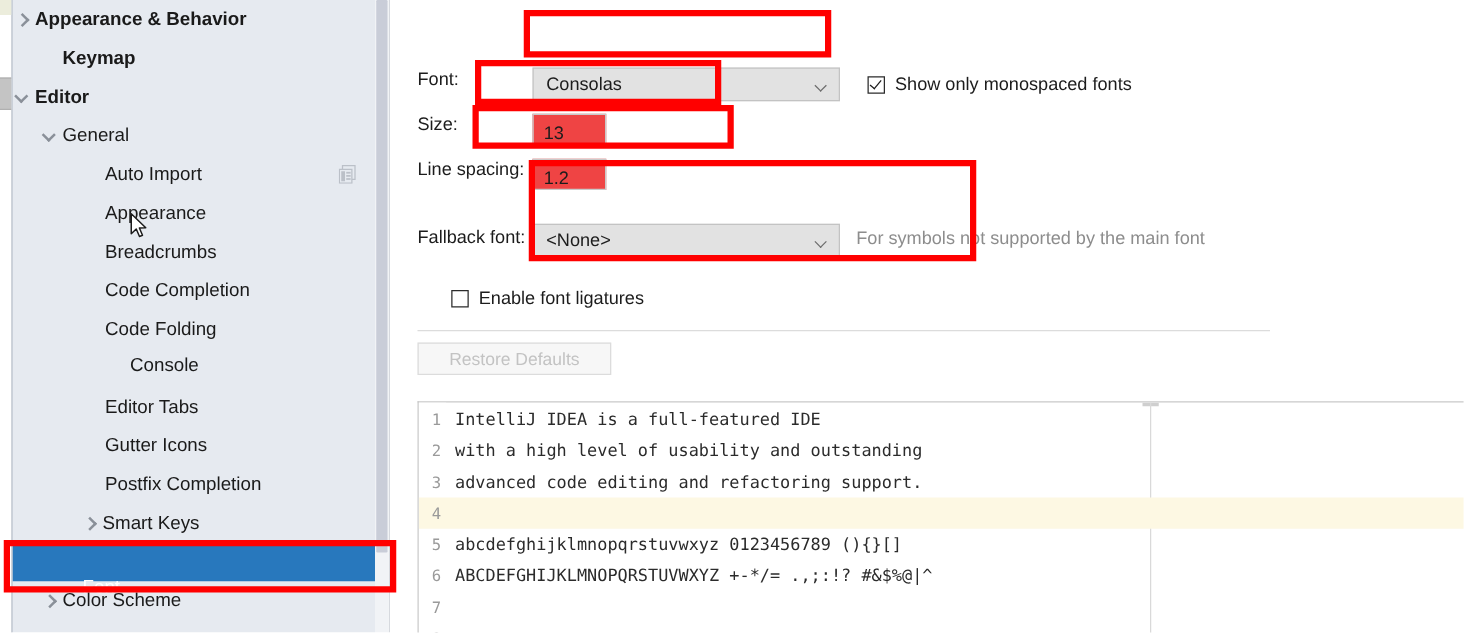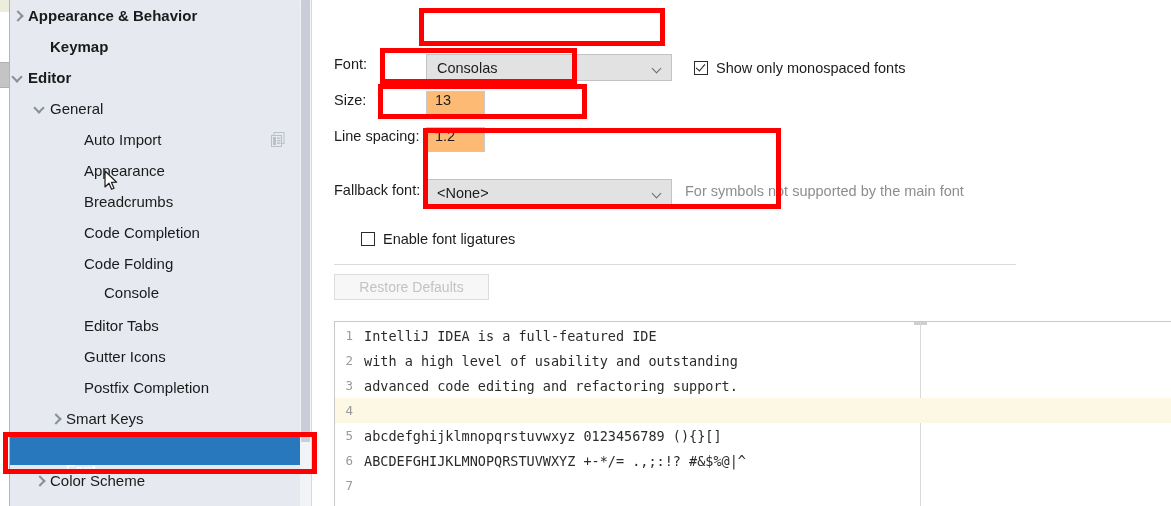--- a/index.html
+++ b/index.html
@@ -167,25 +167,25 @@
     content: "";
     position: absolute;
     left: 0; top: 0;
     width: 6px; height: 6px;
     border-right: 1.6px solid #6b6b6b;
     border-bottom: 1.6px solid #6b6b6b;
     transform: rotate(45deg);
   }
   .textfield {
     height: 25px;
-    background: #fdba74;
+    background: #ef4444;
     border: 1px solid #c9c9c9;
     box-sizing: border-box;
     display: flex;
-    align-items: flex-start;
+    align-items: flex-end;
     padding-left: 8px;
     font-size: 14.5px;
     color: #1c1c1c;
   }
 
   .checkrow {
     position: absolute;
     display: flex;
     align-items: center;
     white-space: nowrap;
@@ -386,21 +386,21 @@
     <div class="tree-row" style="top: 341px;">
       <span style="display: inline-block; flex: 0 0 56px; width: 56px;"></span>
       <span class="chev none"></span>
       <span class="tree-label">Gutter Icons</span>
     </div>
     <div class="tree-row" style="top: 372px;">
       <span style="display: inline-block; flex: 0 0 56px; width: 56px;"></span>
       <span class="chev none"></span>
       <span class="tree-label">Postfix Completion</span>
     </div>
-    <div class="tree-row" style="top: 403px;">
+    <div class="tree-row" style="top: 403px; padding-left: 16px;">
       <span style="display: inline-block; flex: 0 0 38px; width: 38px;"></span>
       <span class="chev right"></span>
       <span class="tree-label">Smart Keys</span>
     </div>
     <div class="tree-row selected" style="top: 434px;">
       <span style="display: inline-block; flex: 0 0 38px; width: 38px;"></span>
       <span class="chev none"></span>
       <span class="tree-label">Font</span>
     </div>
     <div class="tree-row" style="top: 465px;">

